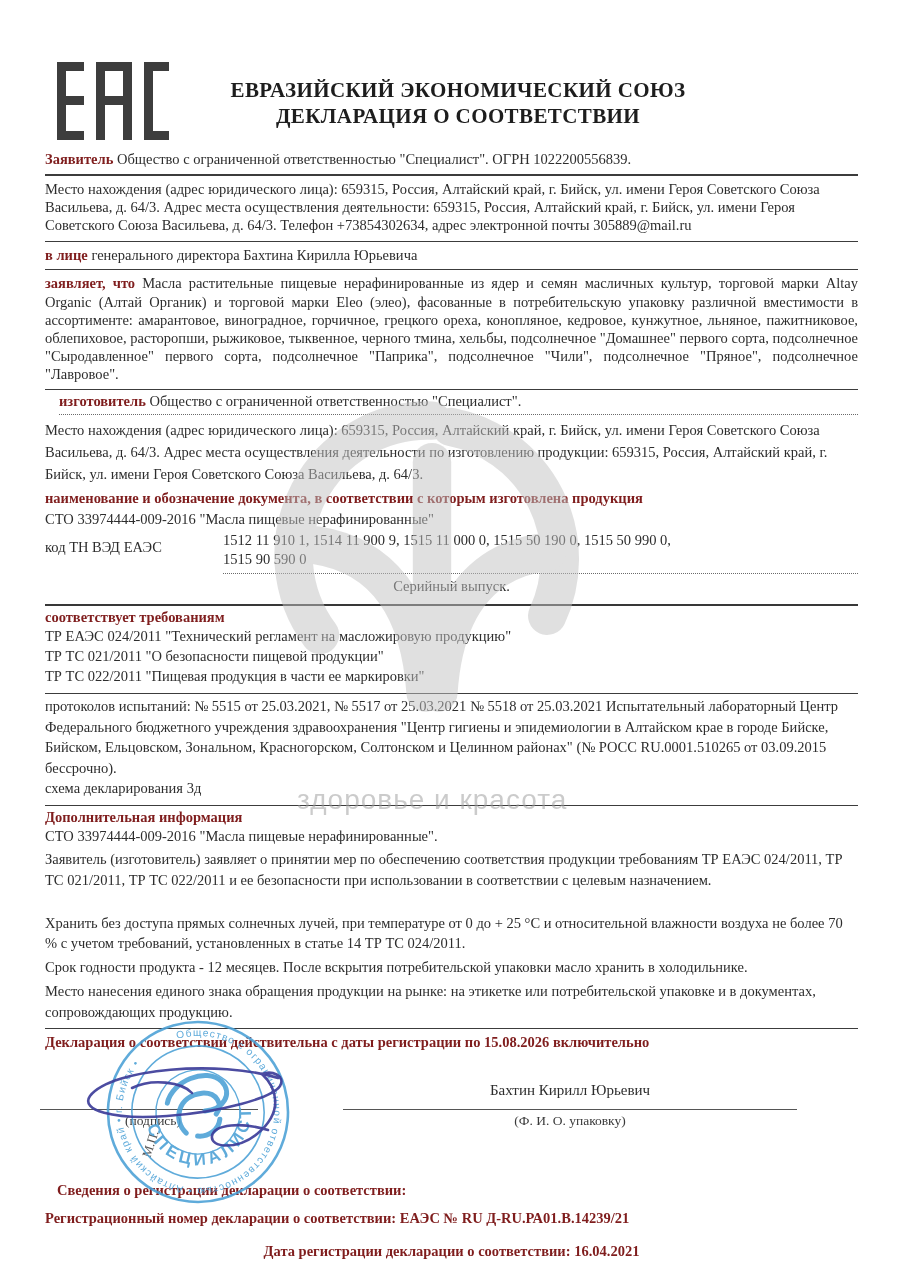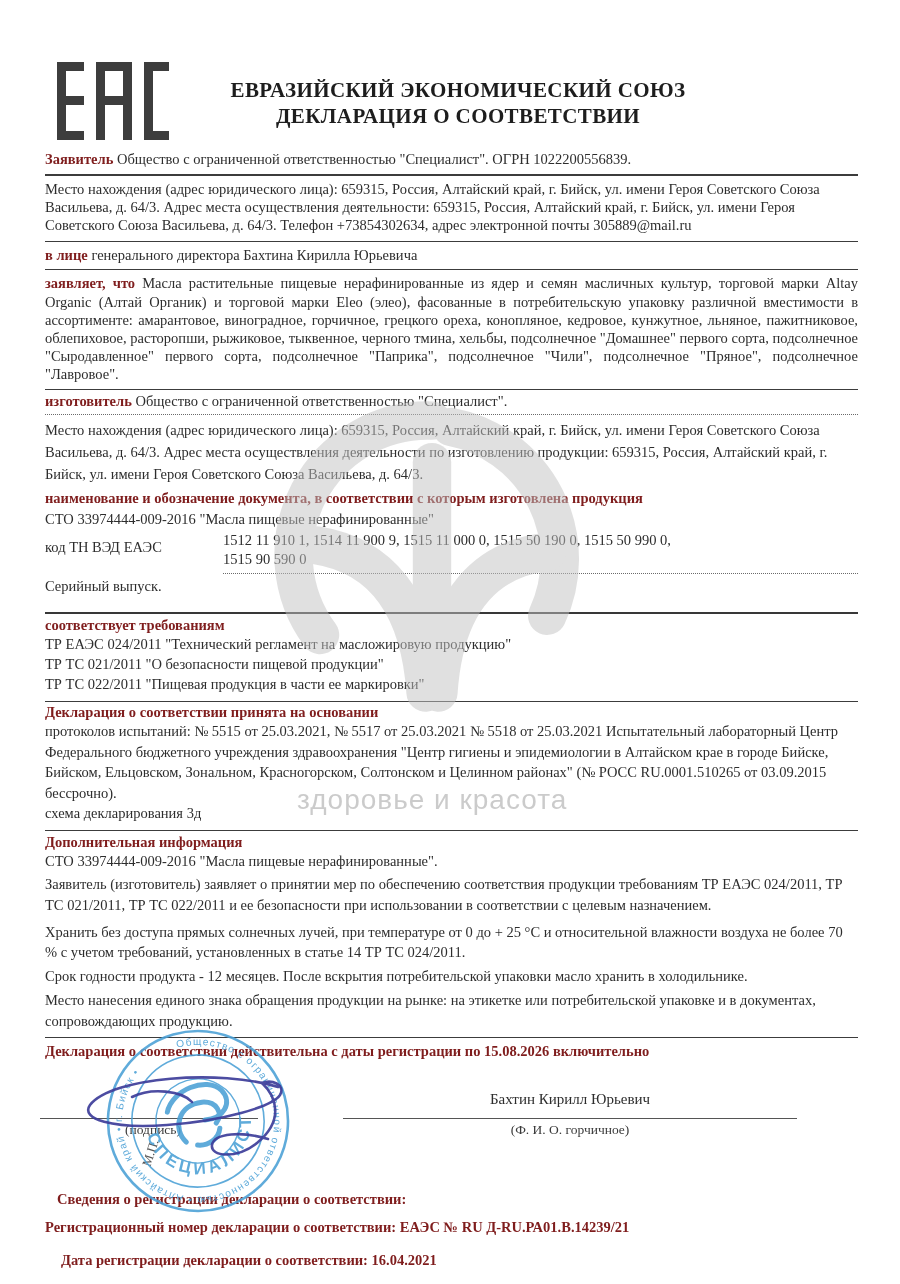--- a/index.html
+++ b/index.html
@@ -21,35 +21,35 @@
 
   
   .content{position:absolute;left:45px;top:148px;width:813px;z-index:2;
     font-size:14.5px;color:#2d2d2d;}
   .b{font-weight:bold;color:#7f1d1d;}
   .row{line-height:1.3;}
   .r-applicant{padding:2px 0 5px;border-bottom:2px solid #3c3c3c;}
   .r-addr{padding:4px 0 6px;line-height:1.26;border-bottom:1.5px solid #3c3c3c;}
   .r-person{padding:4px 0 5px;border-bottom:1.5px solid #3c3c3c;}
   .r-declares{padding:4px 0 6px;line-height:1.245;text-align:justify;border-bottom:1.5px solid #3c3c3c;}
-  .r-mfr{padding:2px 0 3px;border-bottom:1px dotted #6a6a6a;}
+  .r-mfr{padding:2px 0 3px;border-bottom:1px dotted #6a6a6a;margin-left:14px;}
   .r-mfr-addr{padding:4px 0 1px;line-height:1.52;}
   .r-doc-head{padding:3px 0 0;}
   .r-doc{padding:2px 0 0;}
   .r-tnved{display:flex;padding-top:3px;}
   .tnved-label{width:178px;padding-top:8px;}
   .tnved-codes{flex:1;line-height:1.3;padding-bottom:4px;border-bottom:1px dotted #6a6a6a;}
-  .r-serial{padding:3px 0 16px;border-bottom:2px solid #383838;}
+  .r-serial{padding:3px 0 8px;border-bottom:2px solid #383838;text-align:center;}
   .r-complies{padding:3px 0 7px;border-bottom:1.5px solid #3c3c3c;}
   .r-complies .item{line-height:1.38;}
   .r-basis{padding:2px 0 6px;border-bottom:1.5px solid #3c3c3c;}
   .r-basis .para{line-height:1.42;}
   .r-extra{padding:3px 0 6px;border-bottom:1.5px solid #3c3c3c;}
   .r-extra .p0{margin:2px 0 4px;}
-  .r-extra .p1{margin:0 0 6px;line-height:1.44;}
+  .r-extra .p1{margin:0 0 22px;line-height:1.44;}
   .r-extra .p2{margin:0 0 4px;line-height:1.4;}
   .r-extra .p3{margin:0 0 4px;line-height:1.4;text-align:justify;}
   .r-extra .p4{margin:0;line-height:1.4;}
   .r-valid{padding:4px 0 2px;}
 
   
   .sig-area{position:relative;height:122px;}
   .sig-line-left{position:absolute;left:-5px;top:55px;width:218px;border-bottom:1.3px solid #555;}
   .sig-caption{position:absolute;left:38px;top:59px;width:140px;text-align:center;font-size:13.5px;color:#3a3a3a;}
   .fio-line{position:absolute;left:298px;top:55px;width:454px;border-bottom:1.3px solid #555;}
@@ -57,21 +57,21 @@
   .fio-caption{position:absolute;left:298px;top:59px;width:454px;text-align:center;font-size:13.5px;color:#3a3a3a;}
   .mp-mark{position:absolute;left:92px;top:82px;font-size:13px;color:#3a3a3a;opacity:0.85;
     transform:rotate(-72deg);}
   .stamp{position:absolute;left:58px;top:-37px;z-index:4;opacity:0.88;}
   .autograph{position:absolute;left:25px;top:2px;z-index:5;opacity:0.92;}
 
   
   .r-reg{padding-top:6px;}
   .r-reg .line1{margin:0 12px 1px;}
   .r-reg .line2{margin:11px 0 8px;}
-  .r-reg .line3{margin:16px;}
+  .r-reg .line3{margin:16px;text-align:center;}
 </style>
 </head>
 <body>
 
 <div class="page">
 
   <svg class="wm wm-emblem" viewBox="0 0 200 200">
     <g fill="none" stroke="#c2c2c2" stroke-width="24" stroke-linecap="round">
       <path d="M 100,16 A 84,84 0 0 0 30,150"></path>
       <path d="M 112,20 A 84,84 0 0 1 172,138"></path>
@@ -144,42 +144,41 @@
     <div class="row r-serial">Серийный выпуск.</div>
 
     <div class="r-complies">
       <div class="b">соответствует требованиям</div>
       <div class="item">ТР ЕАЭС 024/2011 "Технический регламент на масложировую продукцию"</div>
       <div class="item">ТР ТС 021/2011 "О безопасности пищевой продукции"</div>
       <div class="item">ТР ТС 022/2011 "Пищевая продукция в части ее маркировки"</div>
     </div>
 
     <div class="r-basis">
-      <div class="b">Декларация о соответствии принята на основании</div>
       <div class="para">протоколов испытаний: № 5515 от 25.03.2021, № 5517 от 25.03.2021 № 5518 от 25.03.2021 Испытательный лабораторный  Центр Федерального бюджетного учреждения здравоохранения "Центр гигиены и эпидемиологии в Алтайском крае в городе Бийске, Бийском, Ельцовском, Зональном, Красногорском, Солтонском и Целинном районах" (№ РОСС  RU.0001.510265 от 03.09.2015 бессрочно).</div>
       <div class="para">схема декларирования 3д</div>
     </div>
 
     <div class="r-extra">
       <div class="b">Дополнительная информация</div>
       <div class="p0">СТО 33974444-009-2016 "Масла пищевые нерафинированные".</div>
       <div class="p1">Заявитель (изготовитель) заявляет о принятии мер по обеспечению соответствия продукции требованиям ТР ЕАЭС 024/2011, ТР ТС 021/2011, ТР ТС 022/2011 и ее безопасности при использовании в соответствии с целевым назначением.</div>
       <div class="p2">Хранить без доступа прямых солнечных лучей, при температуре от 0 до + 25 °С и относительной влажности воздуха не более 70 % с учетом требований, установленных в статье 14 ТР ТС 024/2011.</div>
       <div class="p3">Срок годности продукта - 12 месяцев. После вскрытия потребительской упаковки масло хранить в холодильнике.</div>
       <div class="p4">Место нанесения единого знака обращения продукции на рынке: на этикетке или потребительской упаковке и в документах, сопровождающих продукцию.</div>
     </div>
 
     <div class="row r-valid b">Декларация о соответствии действительна с даты регистрации по 15.08.2026 включительно</div>
 
     <div class="sig-area">
       <div class="sig-line-left"></div>
       <div class="sig-caption">(подпись)</div>
       <div class="fio-name">Бахтин Кирилл Юрьевич</div>
       <div class="fio-line"></div>
-      <div class="fio-caption">(Ф. И. О. горчичное)</div>
+      <div class="fio-caption">(Ф. И. О. упаковку)</div>
       <div class="mp-mark">М.П.</div>
 
       <svg class="stamp" width="190" height="190" viewBox="0 0 190 190">
         <defs>
           <path id="ringPath" d="M 95,19 a 76,76 0 1 1 -0.01,0"></path>
           <path id="namePath" d="M 42,95 a 53,53 0 0 0 106,0"></path>
         </defs>
         <g transform="rotate(-16 95 95)" fill="none" stroke="#4aa0d6">
           <circle cx="95" cy="95" r="90" stroke-width="2.6"></circle>
           <circle cx="95" cy="95" r="66" stroke-width="1.6"></circle>

